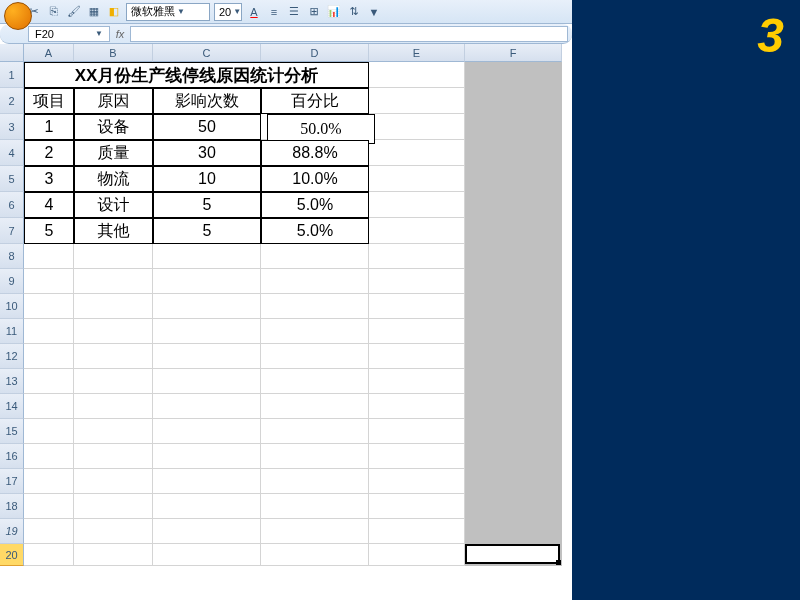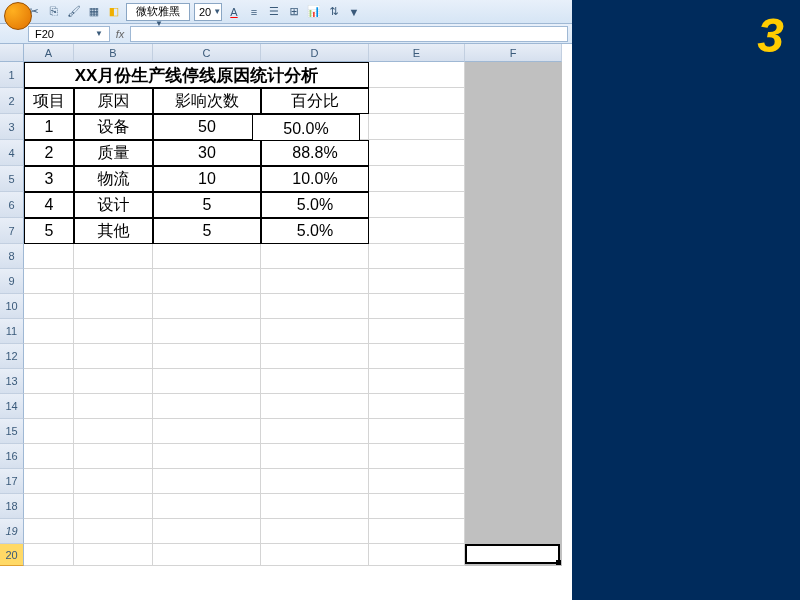--- a/index.html
+++ b/index.html
@@ -9,25 +9,25 @@
 .slide-number { color: #ffcc00; font-size: 48px; font-weight: bold; font-style: italic; text-align: right; font-family: Arial, sans-serif; line-height: 1; }
 .slide-text { color: #ffcc00; font-size: 17px; line-height: 1.5; margin-top: 8px; }
 
 .title-bar { background: linear-gradient(#bfd6ef, #a9c8e8); height: 14px; font-size: 10px; color: #3a5a7a; text-align: center; line-height: 14px; }
 .office-btn { position: absolute; top: 2px; left: 4px; width: 28px; height: 28px; border-radius: 50%; background: radial-gradient(circle at 30% 30%, #ffb020, #e07000); z-index: 10; border: 1px solid #9a5000; }
 .ribbon-tabs { background: linear-gradient(#cde1f3, #bcd3ea); height: 18px; display: flex; align-items: center; padding-left: 38px; font-size: 11px; color: #3b5e84; gap: 13px; }
 .ribbon-tabs span { cursor: pointer; }
 .toolbar { background: linear-gradient(#e8f0fa, #d6e5f5); height: 24px; border-bottom: 1px solid #9fb8d4; display: flex; align-items: center; padding: 0 6px; gap: 4px; font-size: 11px; }
 .toolbar-icon { width: 16px; height: 16px; display: inline-flex; align-items: center; justify-content: center; font-size: 11px; color: #3a5a7a; }
 .font-box { background: #fff; border: 1px solid #8aa6c4; height: 18px; font-size: 11px; padding: 0 4px; display: flex; align-items: center; }
-.font-name { width: 64px; flex-direction: column; }
+.font-name { width: 84px; }
 .font-size { width: 28px; }
 .dropdown-arrow { font-size: 8px; color: #3a5a7a; margin-left: 2px; }
 
-.name-box-row { background: linear-gradient(#e8f0fa, #dae8f7); height: 20px; display: flex; align-items: center; border-bottom: 1px solid #9fb8d4; }
+.name-box-row { background: linear-gradient(#e8f0fa, #dae8f7); height: 20px; display: flex; align-items: center; border-bottom: 1px solid #9fb8d4; border-radius: 9px; }
 .name-box { width: 82px; background: #fff; border: 1px solid #9fb8d4; height: 16px; margin-left: 28px; font-size: 11px; padding: 0 6px; display: flex; align-items: center; }
 .fx-icon { width: 20px; text-align: center; font-size: 11px; font-style: italic; color: #666; }
 .formula-bar { flex: 1; background: #fff; border: 1px solid #9fb8d4; height: 16px; margin-right: 4px; }
 
 .sheet-area { position: relative; height: 524px; display: flex; }
 .corner { width: 24px; height: 18px; background: linear-gradient(#e8eef7, #d6e0ee); border-right: 1px solid #9fb8d4; border-bottom: 1px solid #9fb8d4; }
 .col-headers { display: flex; height: 18px; }
 .col-header { background: linear-gradient(#e8eef7, #d6e0ee); border-right: 1px solid #c2cfe0; border-bottom: 1px solid #9fb8d4; text-align: center; font-size: 11px; color: #3a5a7a; line-height: 18px; }
 .row-headers { width: 24px; }
 .row-header { background: linear-gradient(#e8eef7, #d6e0ee); border-right: 1px solid #9fb8d4; border-bottom: 1px solid #c2cfe0; text-align: center; font-size: 11px; color: #3a5a7a; }
@@ -215,21 +215,21 @@
         <div class="grid-cell" style="left: 237px; top: 482px; width: 108px; height: 22px;"></div>
         <div class="grid-cell" style="left: 345px; top: 482px; width: 96px; height: 22px;"></div>
         <div class="data-cell table-title" style="left: 0px; top: 0px; width: 345px; height: 26px;">XX月份生产线停线原因统计分析</div>
         <div class="data-cell" style="left: 0px; top: 26px; width: 50px; height: 26px;">项目</div>
         <div class="data-cell" style="left: 50px; top: 26px; width: 79px; height: 26px;">原因</div>
         <div class="data-cell" style="left: 129px; top: 26px; width: 108px; height: 26px;">影响次数</div>
         <div class="data-cell" style="left: 237px; top: 26px; width: 108px; height: 26px;">百分比</div>
         <div class="data-cell" style="left: 0px; top: 52px; width: 50px; height: 26px;">1</div>
         <div class="data-cell" style="left: 50px; top: 52px; width: 79px; height: 26px;">设备</div>
         <div class="data-cell" style="left: 129px; top: 52px; width: 108px; height: 26px;">50</div>
-        <div class="data-cell" style="left: 228px; top: 52px; width: 108px; height: 30px;">50.0%</div>
+        <div class="data-cell" style="left: 243px; top: 52px; width: 108px; height: 30px; font-family: Liberation Serif, serif;">50.0%</div>
         <div class="data-cell" style="left: 0px; top: 78px; width: 50px; height: 26px;">2</div>
         <div class="data-cell" style="left: 50px; top: 78px; width: 79px; height: 26px;">质量</div>
         <div class="data-cell" style="left: 129px; top: 78px; width: 108px; height: 26px;">30</div>
         <div class="data-cell" style="left: 237px; top: 78px; width: 108px; height: 26px;">88.8%</div>
         <div class="data-cell" style="left: 0px; top: 104px; width: 50px; height: 26px;">3</div>
         <div class="data-cell" style="left: 50px; top: 104px; width: 79px; height: 26px;">物流</div>
         <div class="data-cell" style="left: 129px; top: 104px; width: 108px; height: 26px;">10</div>
         <div class="data-cell" style="left: 237px; top: 104px; width: 108px; height: 26px;">10.0%</div>
         <div class="data-cell" style="left: 0px; top: 130px; width: 50px; height: 26px;">4</div>
         <div class="data-cell" style="left: 50px; top: 130px; width: 79px; height: 26px;">设计</div>

